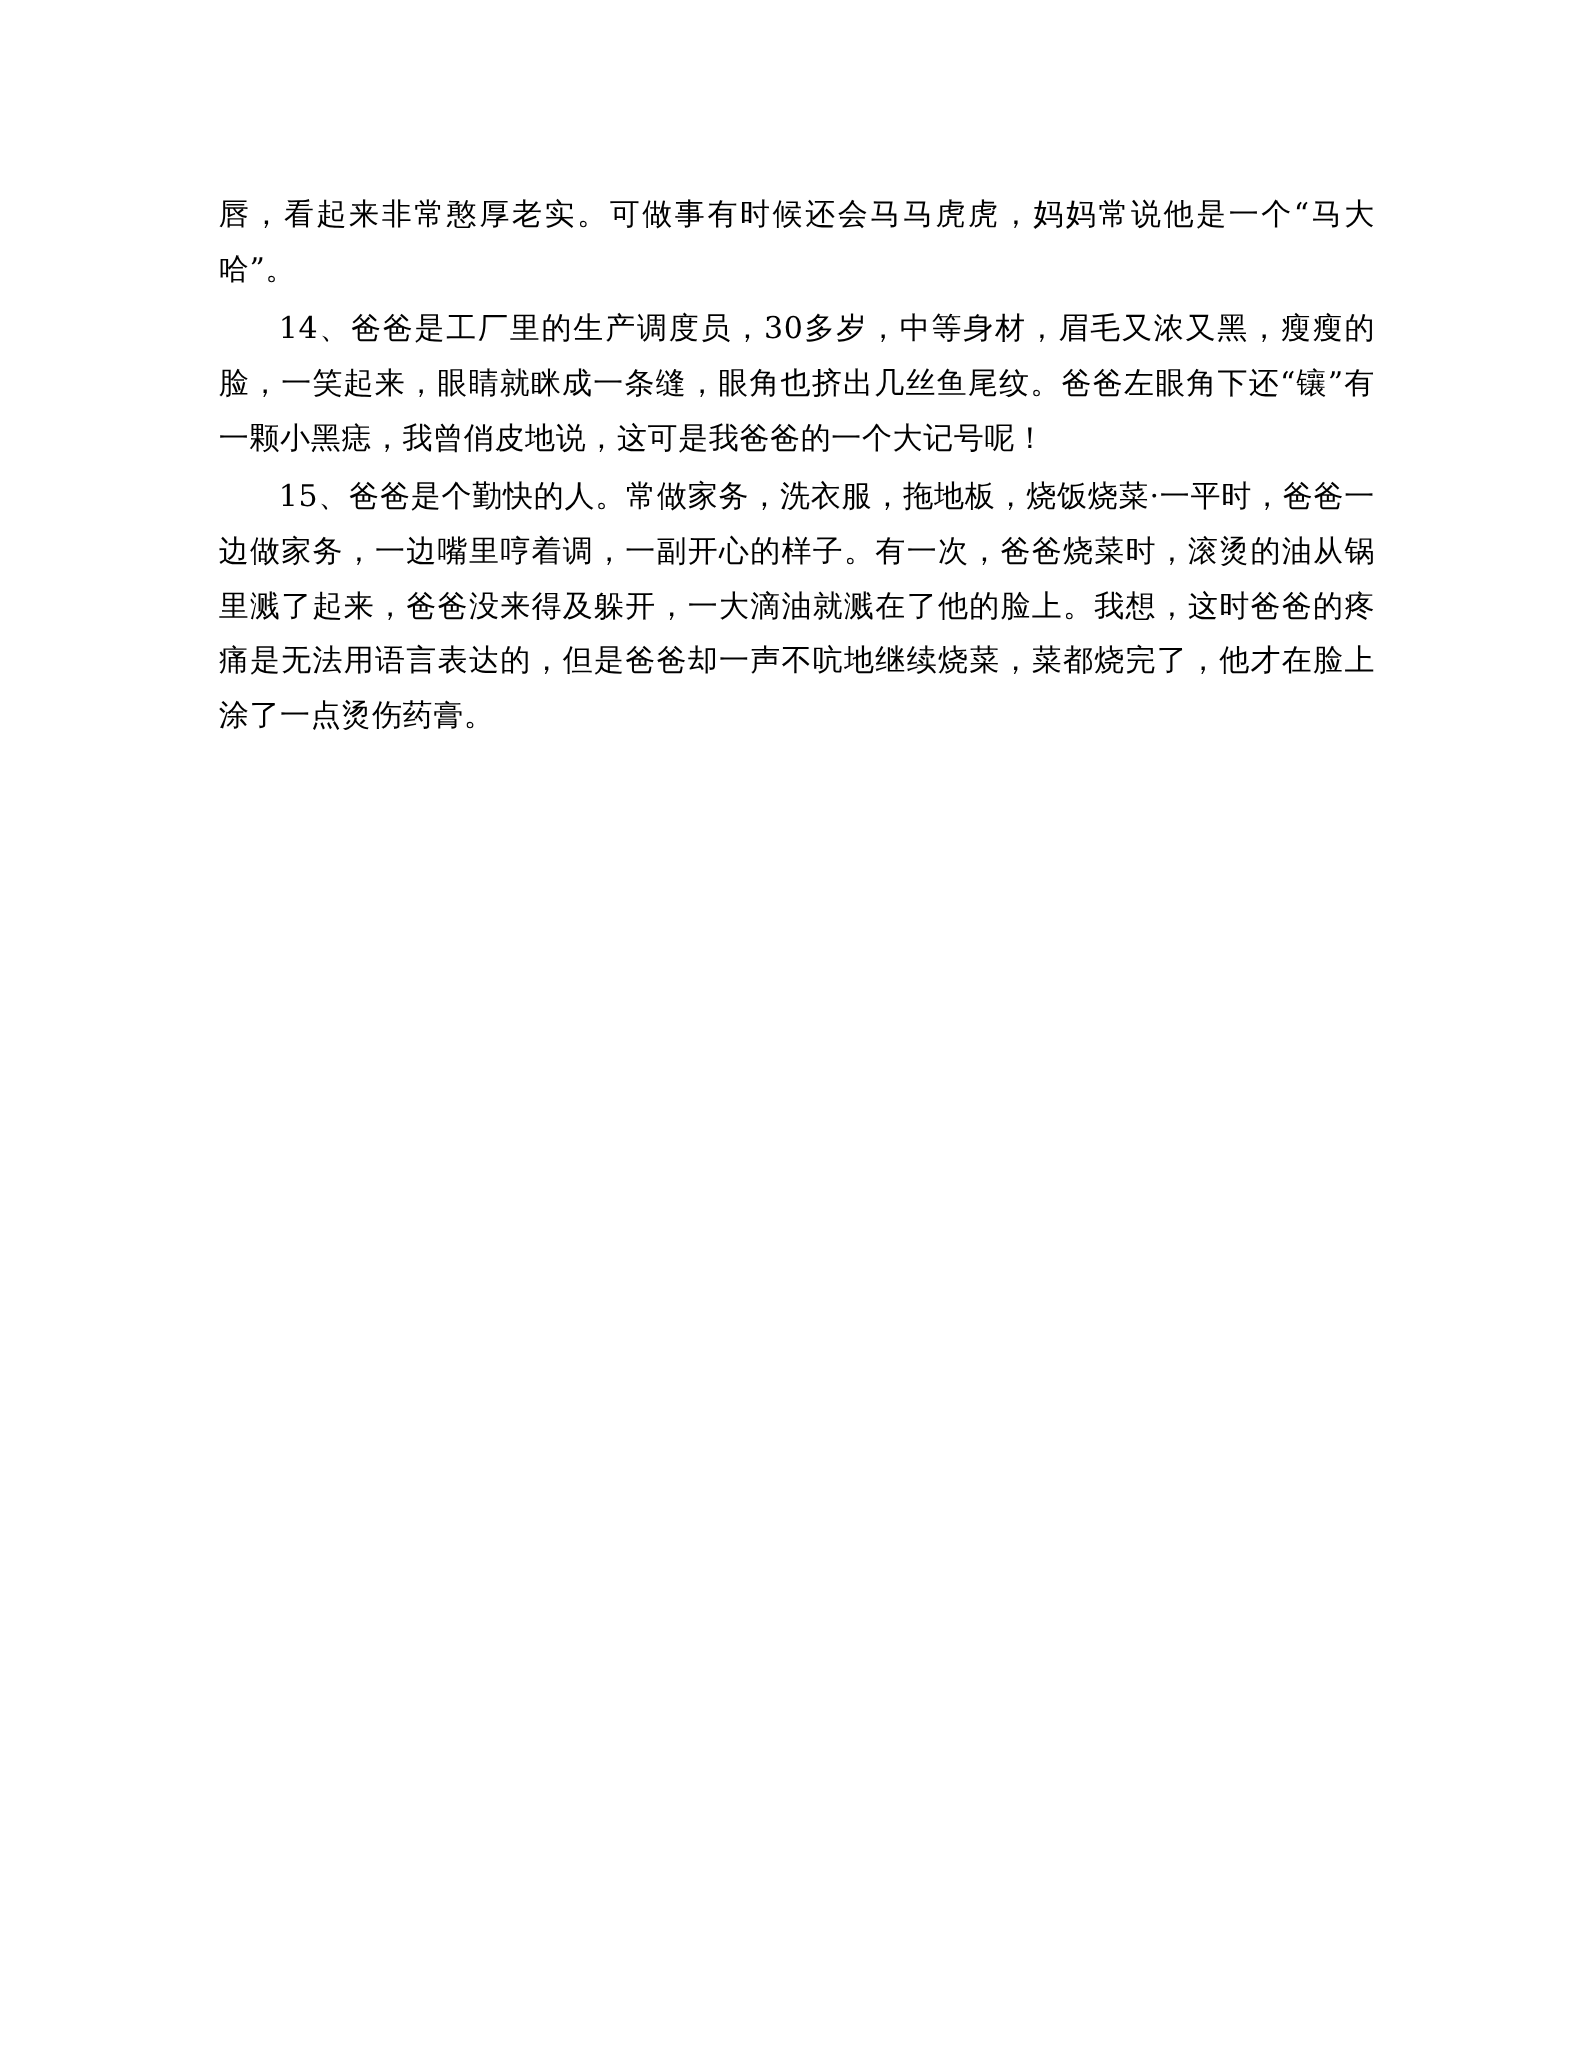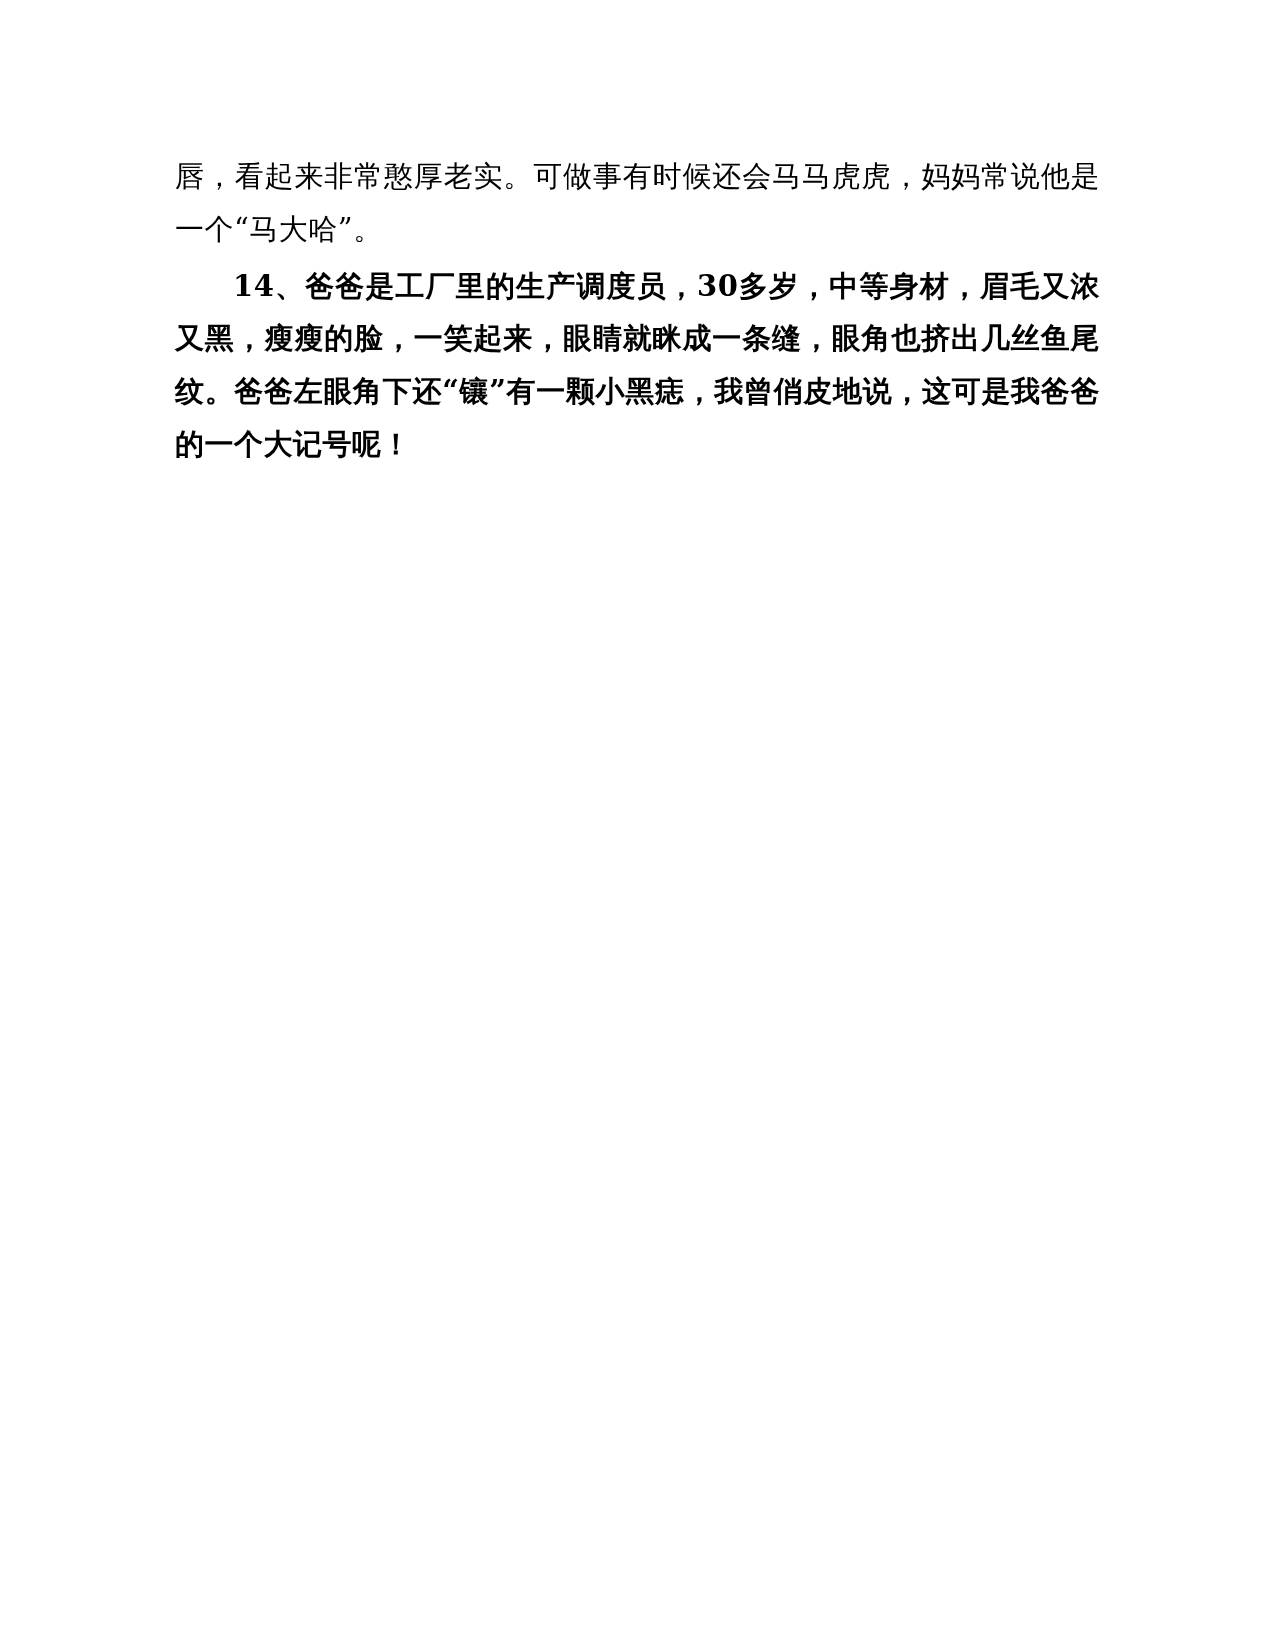--- a/index.html
+++ b/index.html
@@ -16,36 +16,36 @@
     -webkit-font-smoothing: antialiased;
   }
   .page {
     box-sizing: border-box;
     width: 1275px;
     height: 1650px;
     padding: 150px 175px 120px 175px;
     background: #ffffff;
   }
   .doc-body {
-    font-size: 29px;
+    font-size: 24px;
     line-height: 1.82;
     letter-spacing: 0.5px;
     text-align: justify;
     text-justify: inter-ideograph;
   }
   p.para {
     margin: 0 0 4px 0;
     text-indent: 0;
   }
   p.para.indent {
     text-indent: 2em;
-    font-weight: bold;
   }
 </style>
 </head>
 <body>
 
 <div class="page">
   <div class="doc-body">
     <p class="para">唇，看起来非常憨厚老实。可做事有时候还会马马虎虎，妈妈常说他是一个“马大哈”。</p>
     <p class="para indent">14、爸爸是工厂里的生产调度员，30多岁，中等身材，眉毛又浓又黑，瘦瘦的脸，一笑起来，眼睛就眯成一条缝，眼角也挤出几丝鱼尾纹。爸爸左眼角下还“镶”有一颗小黑痣，我曾俏皮地说，这可是我爸爸的一个大记号呢！</p>
+    <p class="para indent">15、爸爸是个勤快的人。常做家务，洗衣服，拖地板，烧饭烧菜·一平时，爸爸一边做家务，一边嘴里哼着调，一副开心的样子。有一次，爸爸烧菜时，滚烫的油从锅里溅了起来，爸爸没来得及躲开，一大滴油就溅在了他的脸上。我想，这时爸爸的疼痛是无法用语言表达的，但是爸爸却一声不吭地继续烧菜，菜都烧完了，他才在脸上涂了一点烫伤药膏。</p>
   </div>
 </div>
 
 </body></html>

